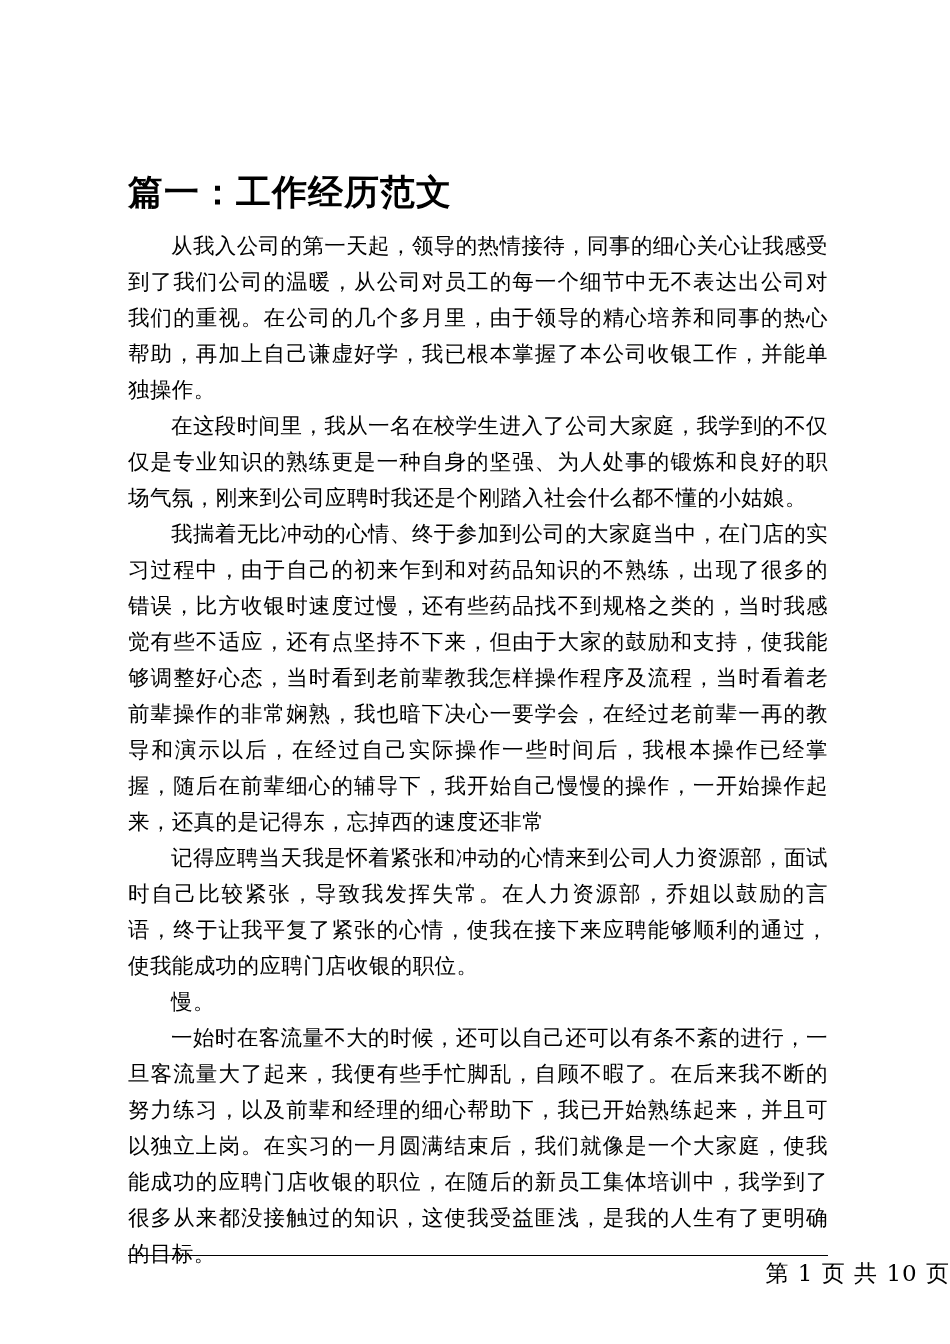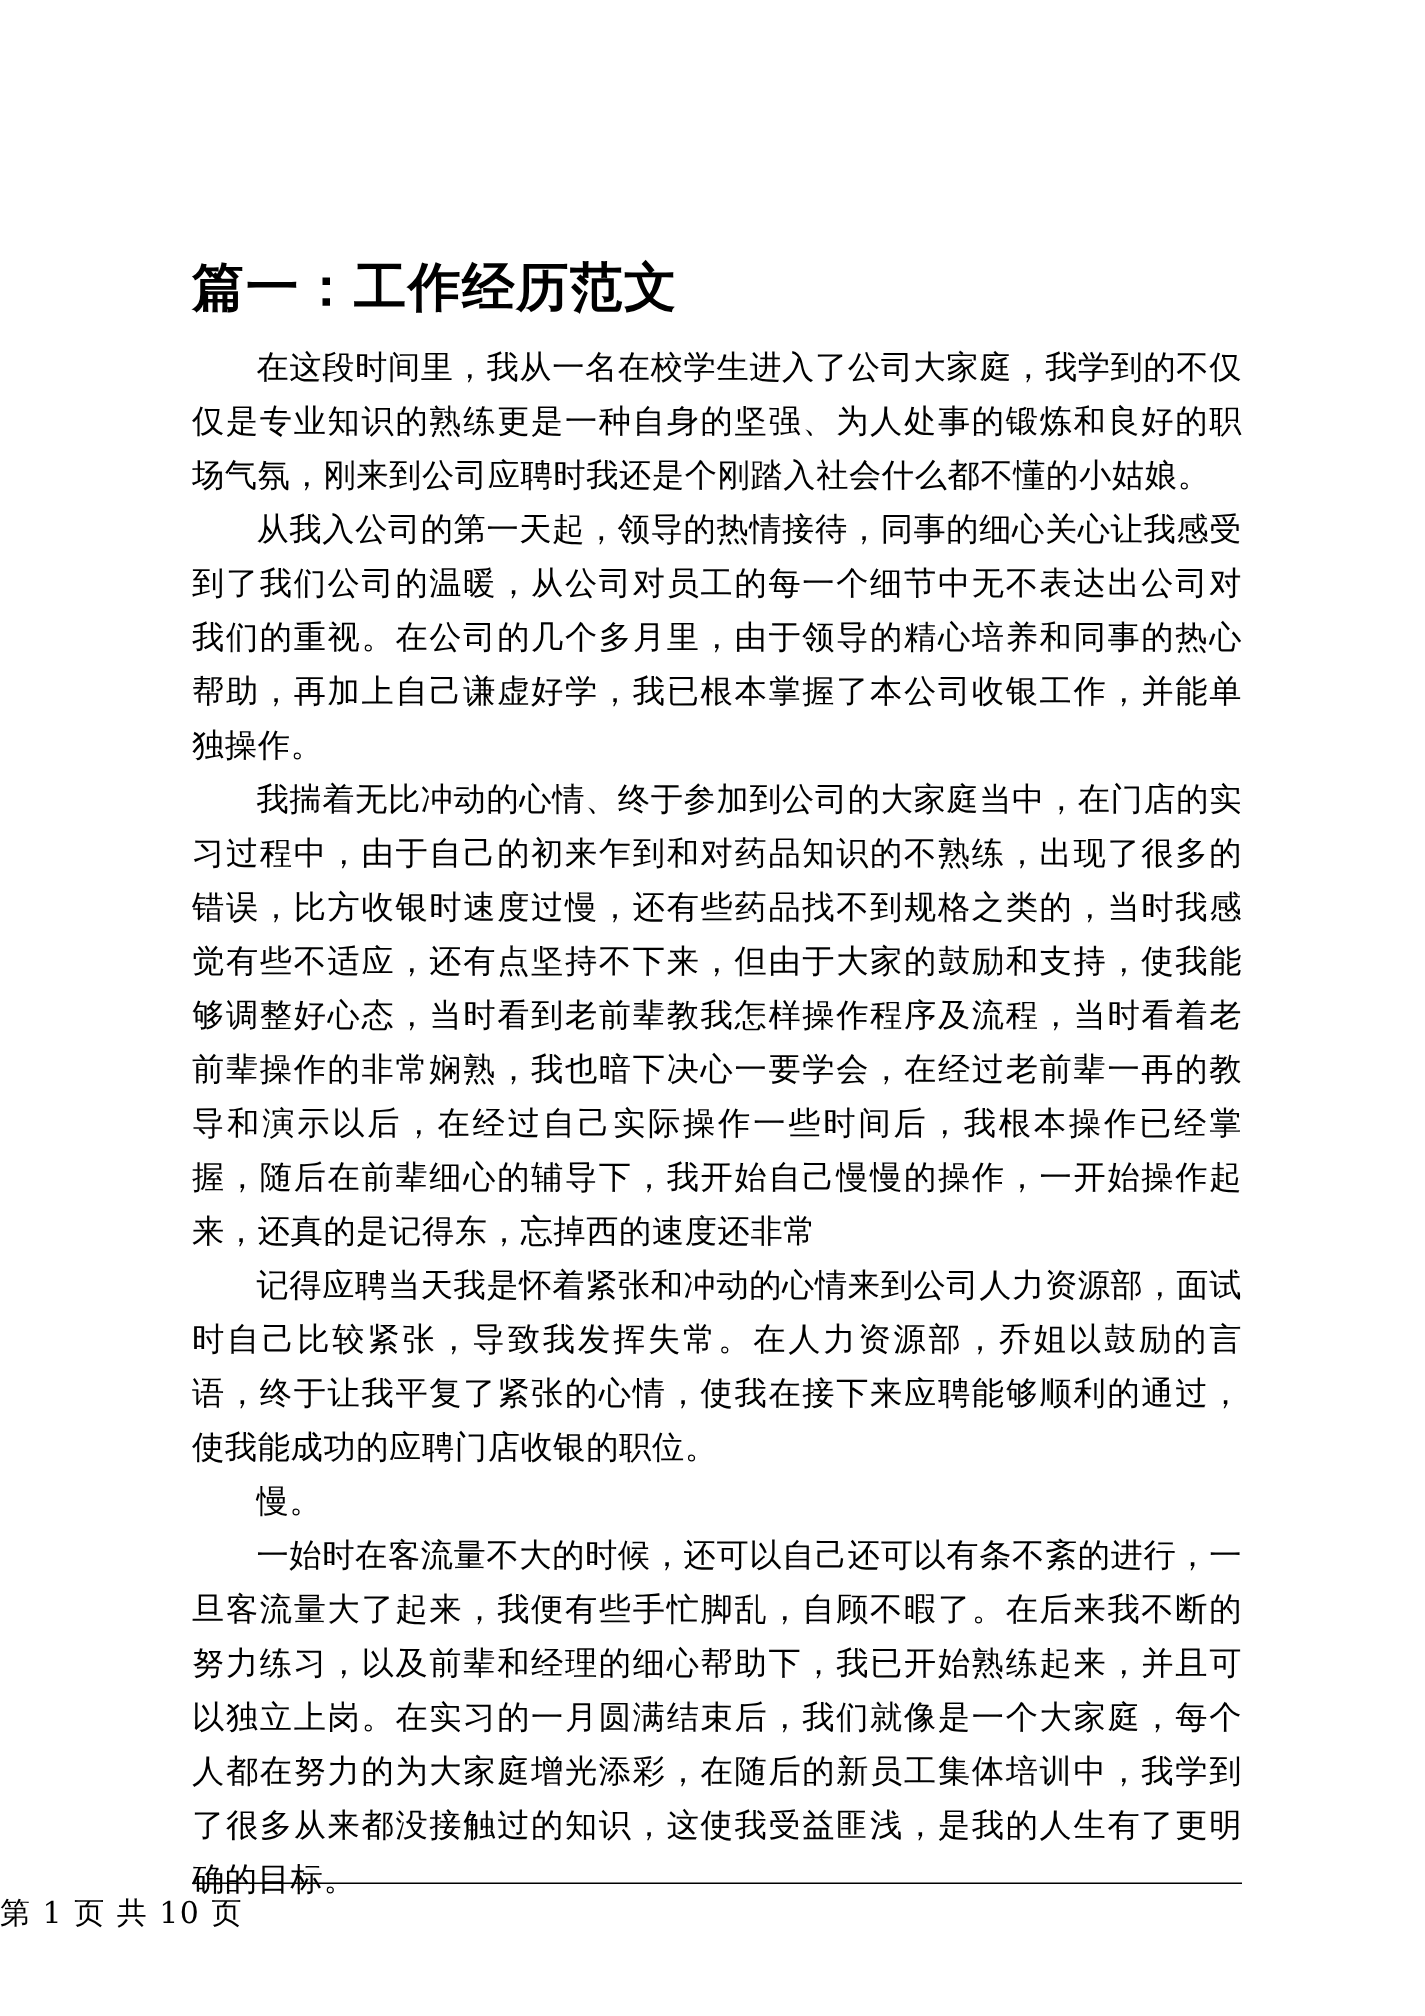--- a/index.html
+++ b/index.html
@@ -42,45 +42,45 @@
     text-justify: inter-ideograph;
     margin: 0;
     text-indent: 2em;
     letter-spacing: 0.4px;
   }
   .footer {
     position: absolute;
     left: 0;
     right: 0;
     bottom: 55px;
-    text-align: left;
-    font-size: 20px;
+    text-align: right;
+    font-size: 23px;
     letter-spacing: 1px;
   }
   .footer-rule {
     position: absolute;
     left: 128px;
     right: 122px;
     bottom: 88px;
     border-top: 1px solid #000000;
     height: 0;
   }
 </style>
 </head>
 <body>
 
 <div class="page">
 
   <div class="doc-body">
     <h1 class="doc-title">篇一：工作经历范文</h1>
 
+    <p class="para">从我入公司的第一天起，领导的热情接待，同事的细心关心让我感受到了我们公司的温暖，从公司对员工的每一个细节中无不表达出公司对我们的重视。在公司的几个多月里，由于领导的精心培养和同事的热心帮助，再加上自己谦虚好学，我已根本掌握了本公司收银工作，并能单独操作。</p>
     <p class="para">在这段时间里，我从一名在校学生进入了公司大家庭，我学到的不仅仅是专业知识的熟练更是一种自身的坚强、为人处事的锻炼和良好的职场气氛，刚来到公司应聘时我还是个刚踏入社会什么都不懂的小姑娘。</p>
-    <p class="para">从我入公司的第一天起，领导的热情接待，同事的细心关心让我感受到了我们公司的温暖，从公司对员工的每一个细节中无不表达出公司对我们的重视。在公司的几个多月里，由于领导的精心培养和同事的热心帮助，再加上自己谦虚好学，我已根本掌握了本公司收银工作，并能单独操作。</p>
     <p class="para">我揣着无比冲动的心情、终于参加到公司的大家庭当中，在门店的实习过程中，由于自己的初来乍到和对药品知识的不熟练，出现了很多的错误，比方收银时速度过慢，还有些药品找不到规格之类的，当时我感觉有些不适应，还有点坚持不下来，但由于大家的鼓励和支持，使我能够调整好心态，当时看到老前辈教我怎样操作程序及流程，当时看着老前辈操作的非常娴熟，我也暗下决心一要学会，在经过老前辈一再的教导和演示以后，在经过自己实际操作一些时间后，我根本操作已经掌握，随后在前辈细心的辅导下，我开始自己慢慢的操作，一开始操作起来，还真的是记得东，忘掉西的速度还非常</p>
     <p class="para">记得应聘当天我是怀着紧张和冲动的心情来到公司人力资源部，面试时自己比较紧张，导致我发挥失常。在人力资源部，乔姐以鼓励的言语，终于让我平复了紧张的心情，使我在接下来应聘能够顺利的通过，使我能成功的应聘门店收银的职位。</p>
     <p class="para">慢。</p>
-    <p class="para">一始时在客流量不大的时候，还可以自己还可以有条不紊的进行，一旦客流量大了起来，我便有些手忙脚乱，自顾不暇了。在后来我不断的努力练习，以及前辈和经理的细心帮助下，我已开始熟练起来，并且可以独立上岗。在实习的一月圆满结束后，我们就像是一个大家庭，每个人都在努力的为大家庭增光添彩，在随后的新员工集体培训中，我学到了很多从来都没接触过的知识，这使我受益匪浅，是我的人生有了更明确的目标。</p>
+    <p class="para">一始时在客流量不大的时候，还可以自己还可以有条不紊的进行，一旦客流量大了起来，我便有些手忙脚乱，自顾不暇了。在后来我不断的努力练习，以及前辈和经理的细心帮助下，我已开始熟练起来，并且可以独立上岗。在实习的一月圆满结束后，我们就像是一个大家庭，使我能成功的应聘门店收银的职位，在随后的新员工集体培训中，我学到了很多从来都没接触过的知识，这使我受益匪浅，是我的人生有了更明确的目标。</p>
   </div>
 
   <div class="footer-rule"></div>
   <div class="footer">第 1 页  共 10 页</div>
 
 </div>
 
 </body></html>

